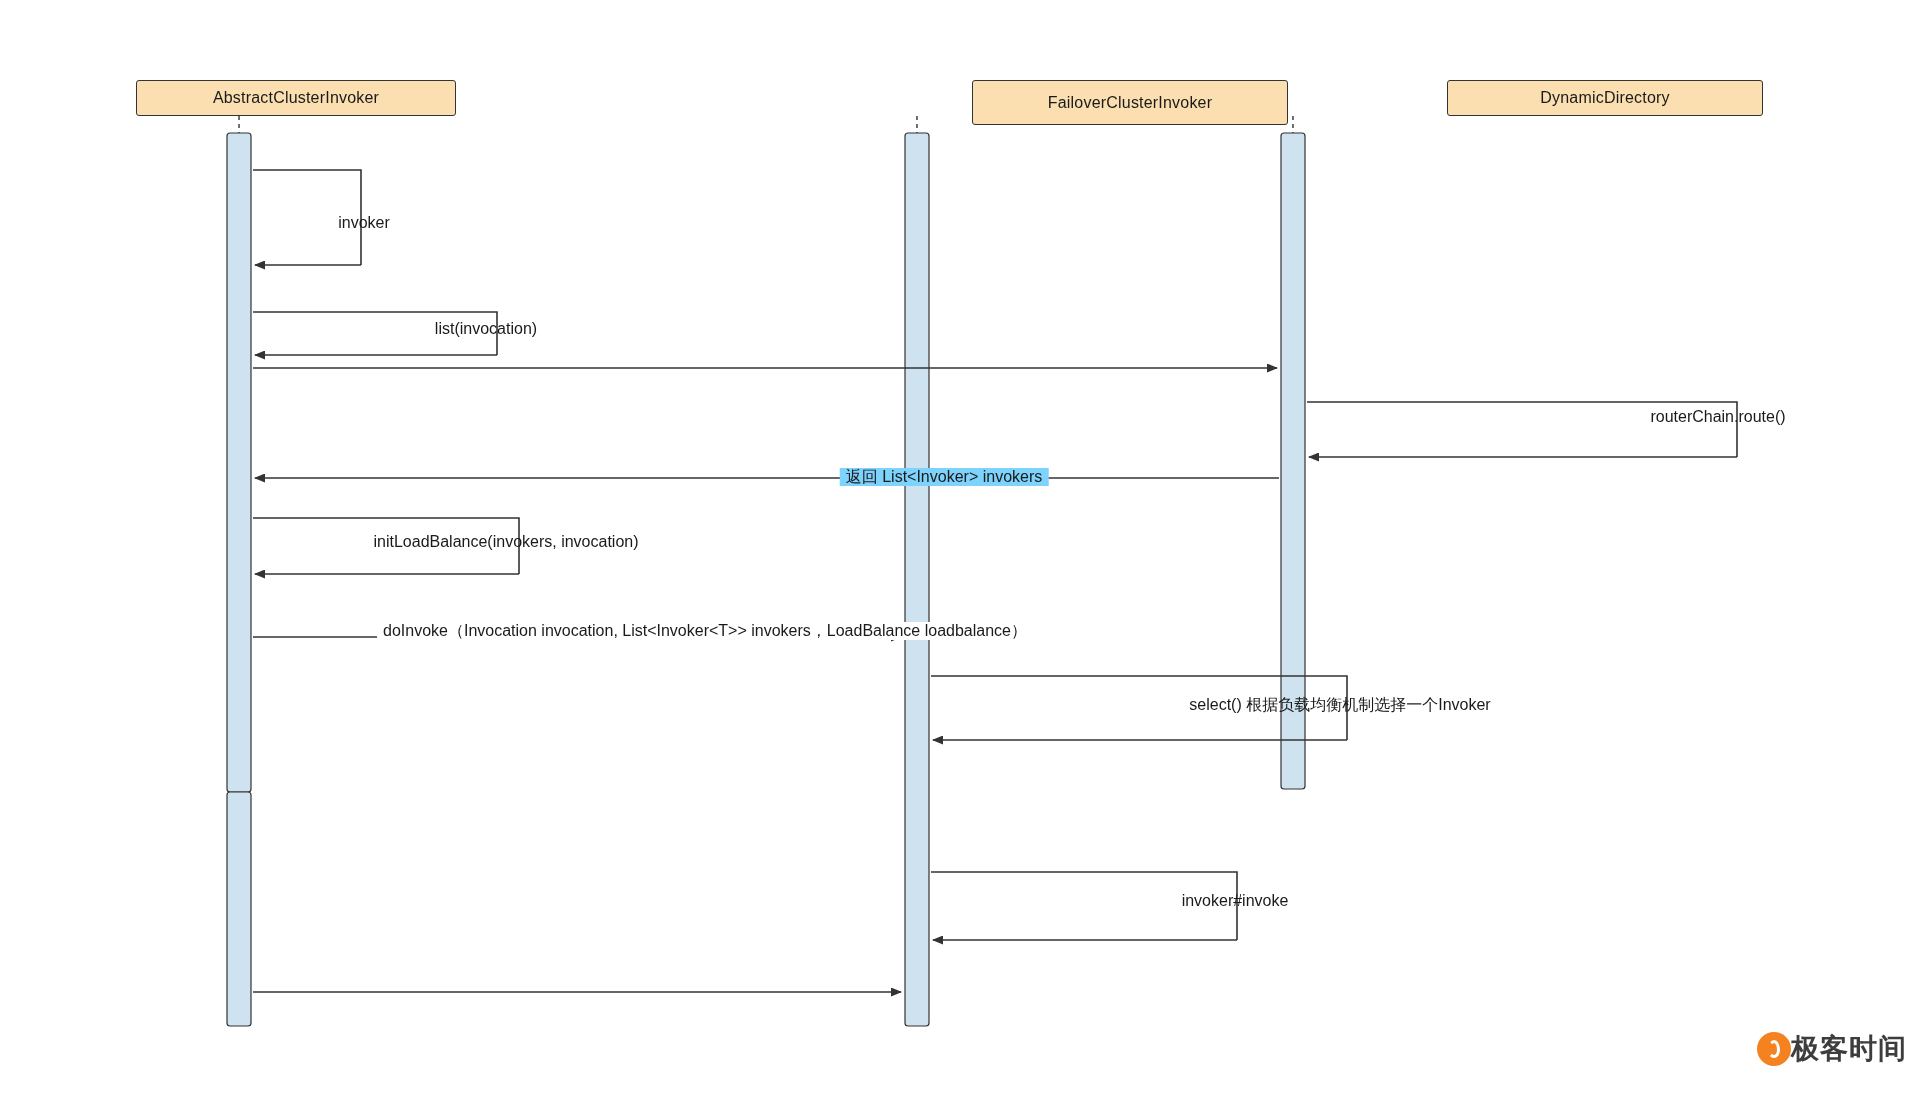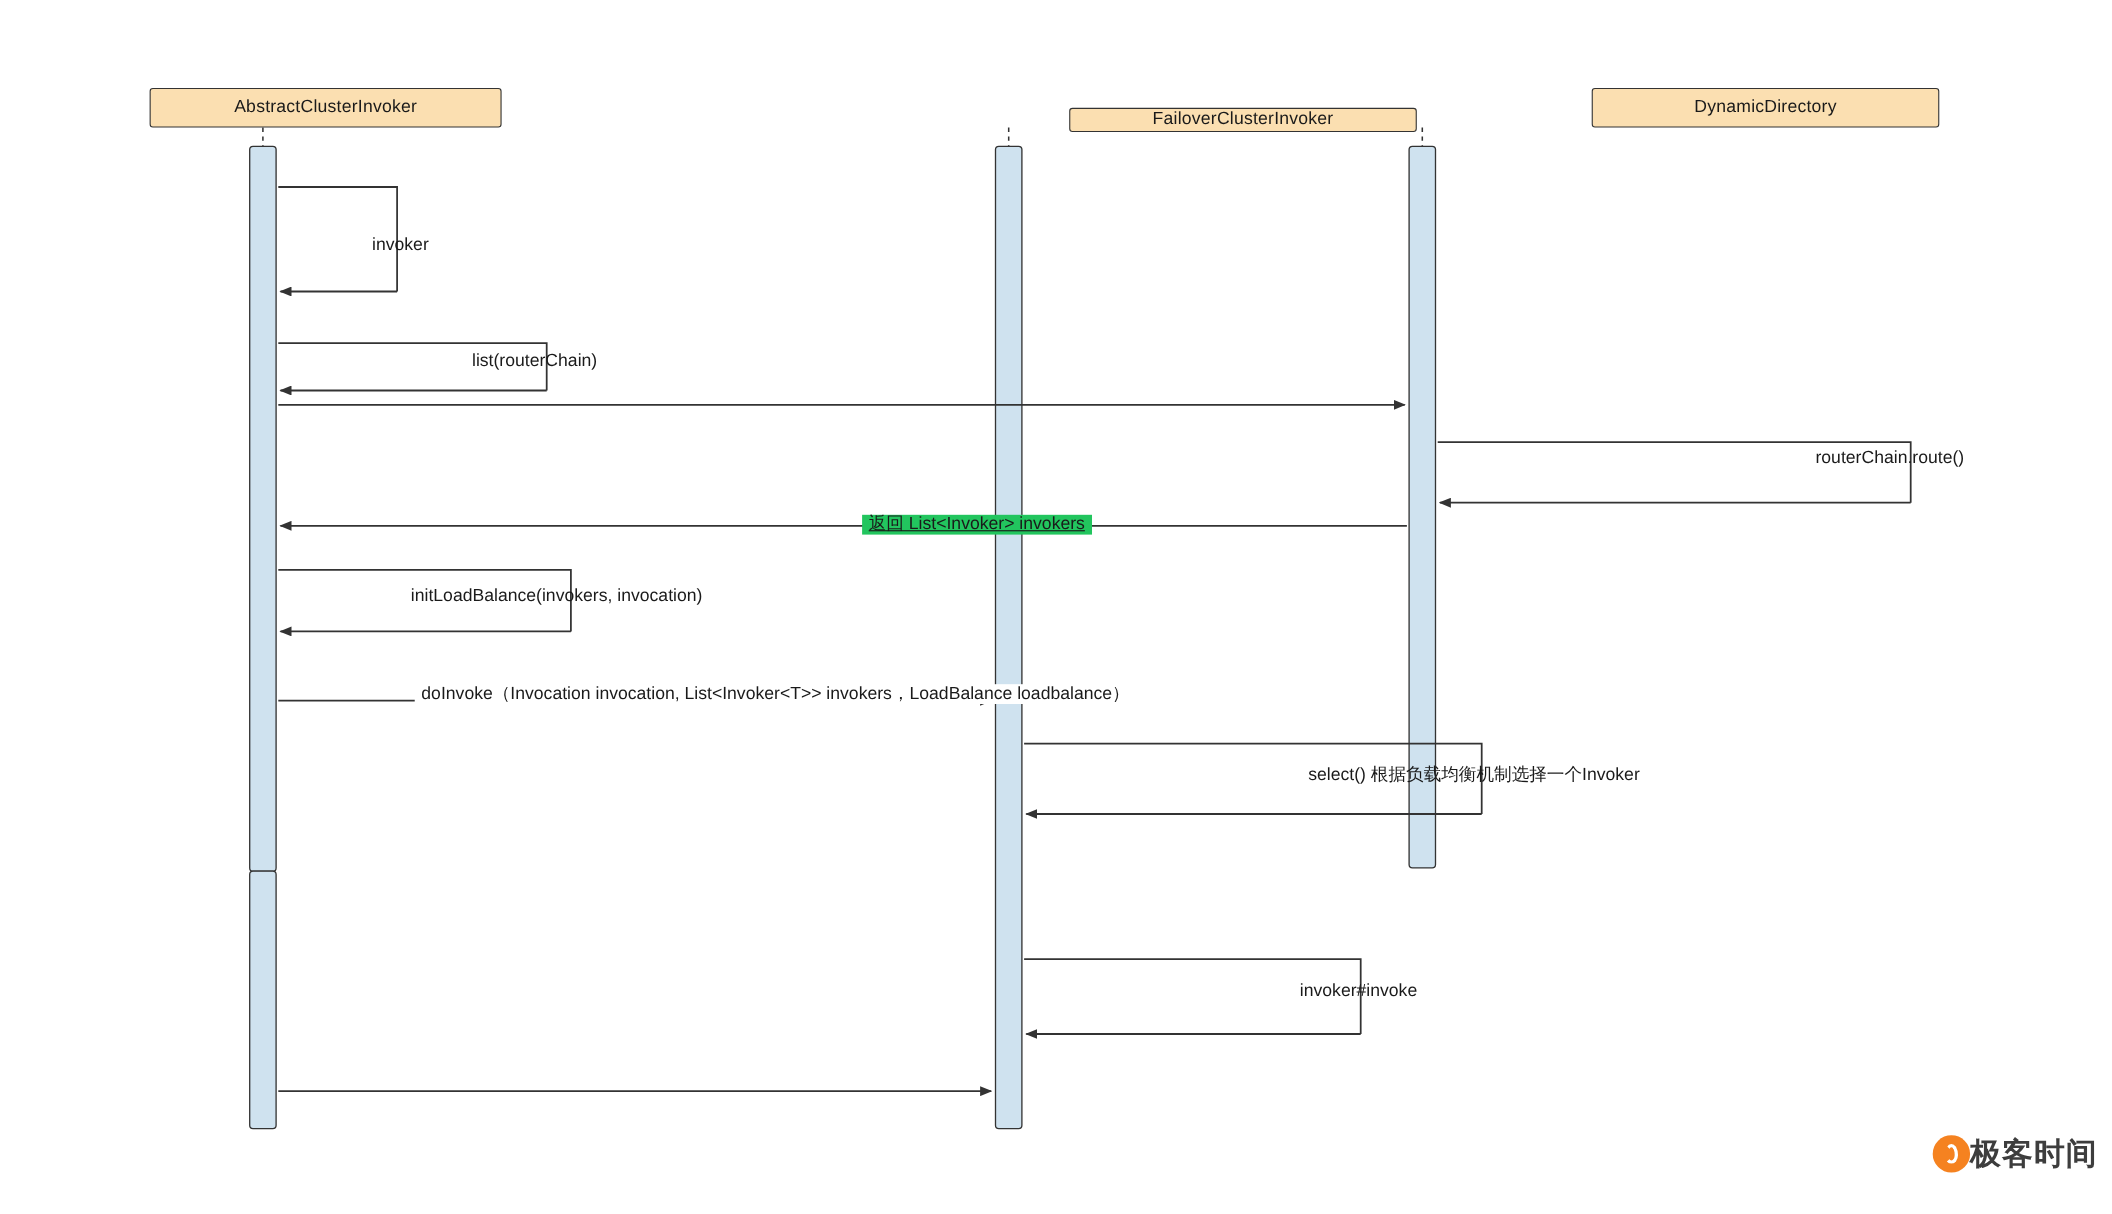--- a/index.html
+++ b/index.html
@@ -158,35 +158,35 @@
       <g>
         <line x1="253" y1="992" x2="901" y2="992" marker-end="url(#arrowhead)"></line>
       </g>
     </g>
   </svg>
 
   <div class="lifeline-box" style="left:136px; top:80px; width:320px; height:36px;">
     <span>AbstractClusterInvoker</span>
   </div>
 
-  <div class="lifeline-box" style="left:972px; top:98px; width:316px; height:22px;">
+  <div class="lifeline-box" style="left:972px; top:80px; width:316px; height:45px;">
     <span>FailoverClusterInvoker</span>
   </div>
 
   <div class="lifeline-box" style="left:1432px; top:80px; width:316px; height:36px;margin-left:15px;">
     <span>DynamicDirectory</span>
   </div>
 
   <div class="msg-label" style="left:364px; top:214px;">invoker</div>
 
-  <div class="msg-label" style="left:486px; top:320px;">list(routerChain)</div>
+  <div class="msg-label" style="left:486px; top:320px;">list(invocation)</div>
 
   <div class="msg-label" style="left:1718px; top:408px;">routerChain.route()</div>
 
-  <div class="msg-label" style="left:888px; top:468px; background:#22c55e; padding:0 6px;text-decoration:underline;">返回 List&lt;Invoker&gt; invokers</div>
+  <div class="msg-label" style="left:944px; top:468px; background:#7dd3fc; padding:0 6px;">返回 List&lt;Invoker&gt; invokers</div>
 
   <div class="msg-label" style="left:506px; top:533px;">initLoadBalance(invokers, invocation)</div>
 
   <div class="msg-label" style="left:705px; top:622px; background:#ffffff; padding:0 6px;">doInvoke（Invocation invocation, List&lt;Invoker&lt;T&gt;&gt; invokers，LoadBalance loadbalance）</div>
 
   <div class="msg-label" style="left:1340px; top:696px;">select() 根据负载均衡机制选择一个Invoker</div>
 
   <div class="msg-label" style="left:1235px; top:892px;">invoker#invoke</div>
 
   <div class="watermark">

